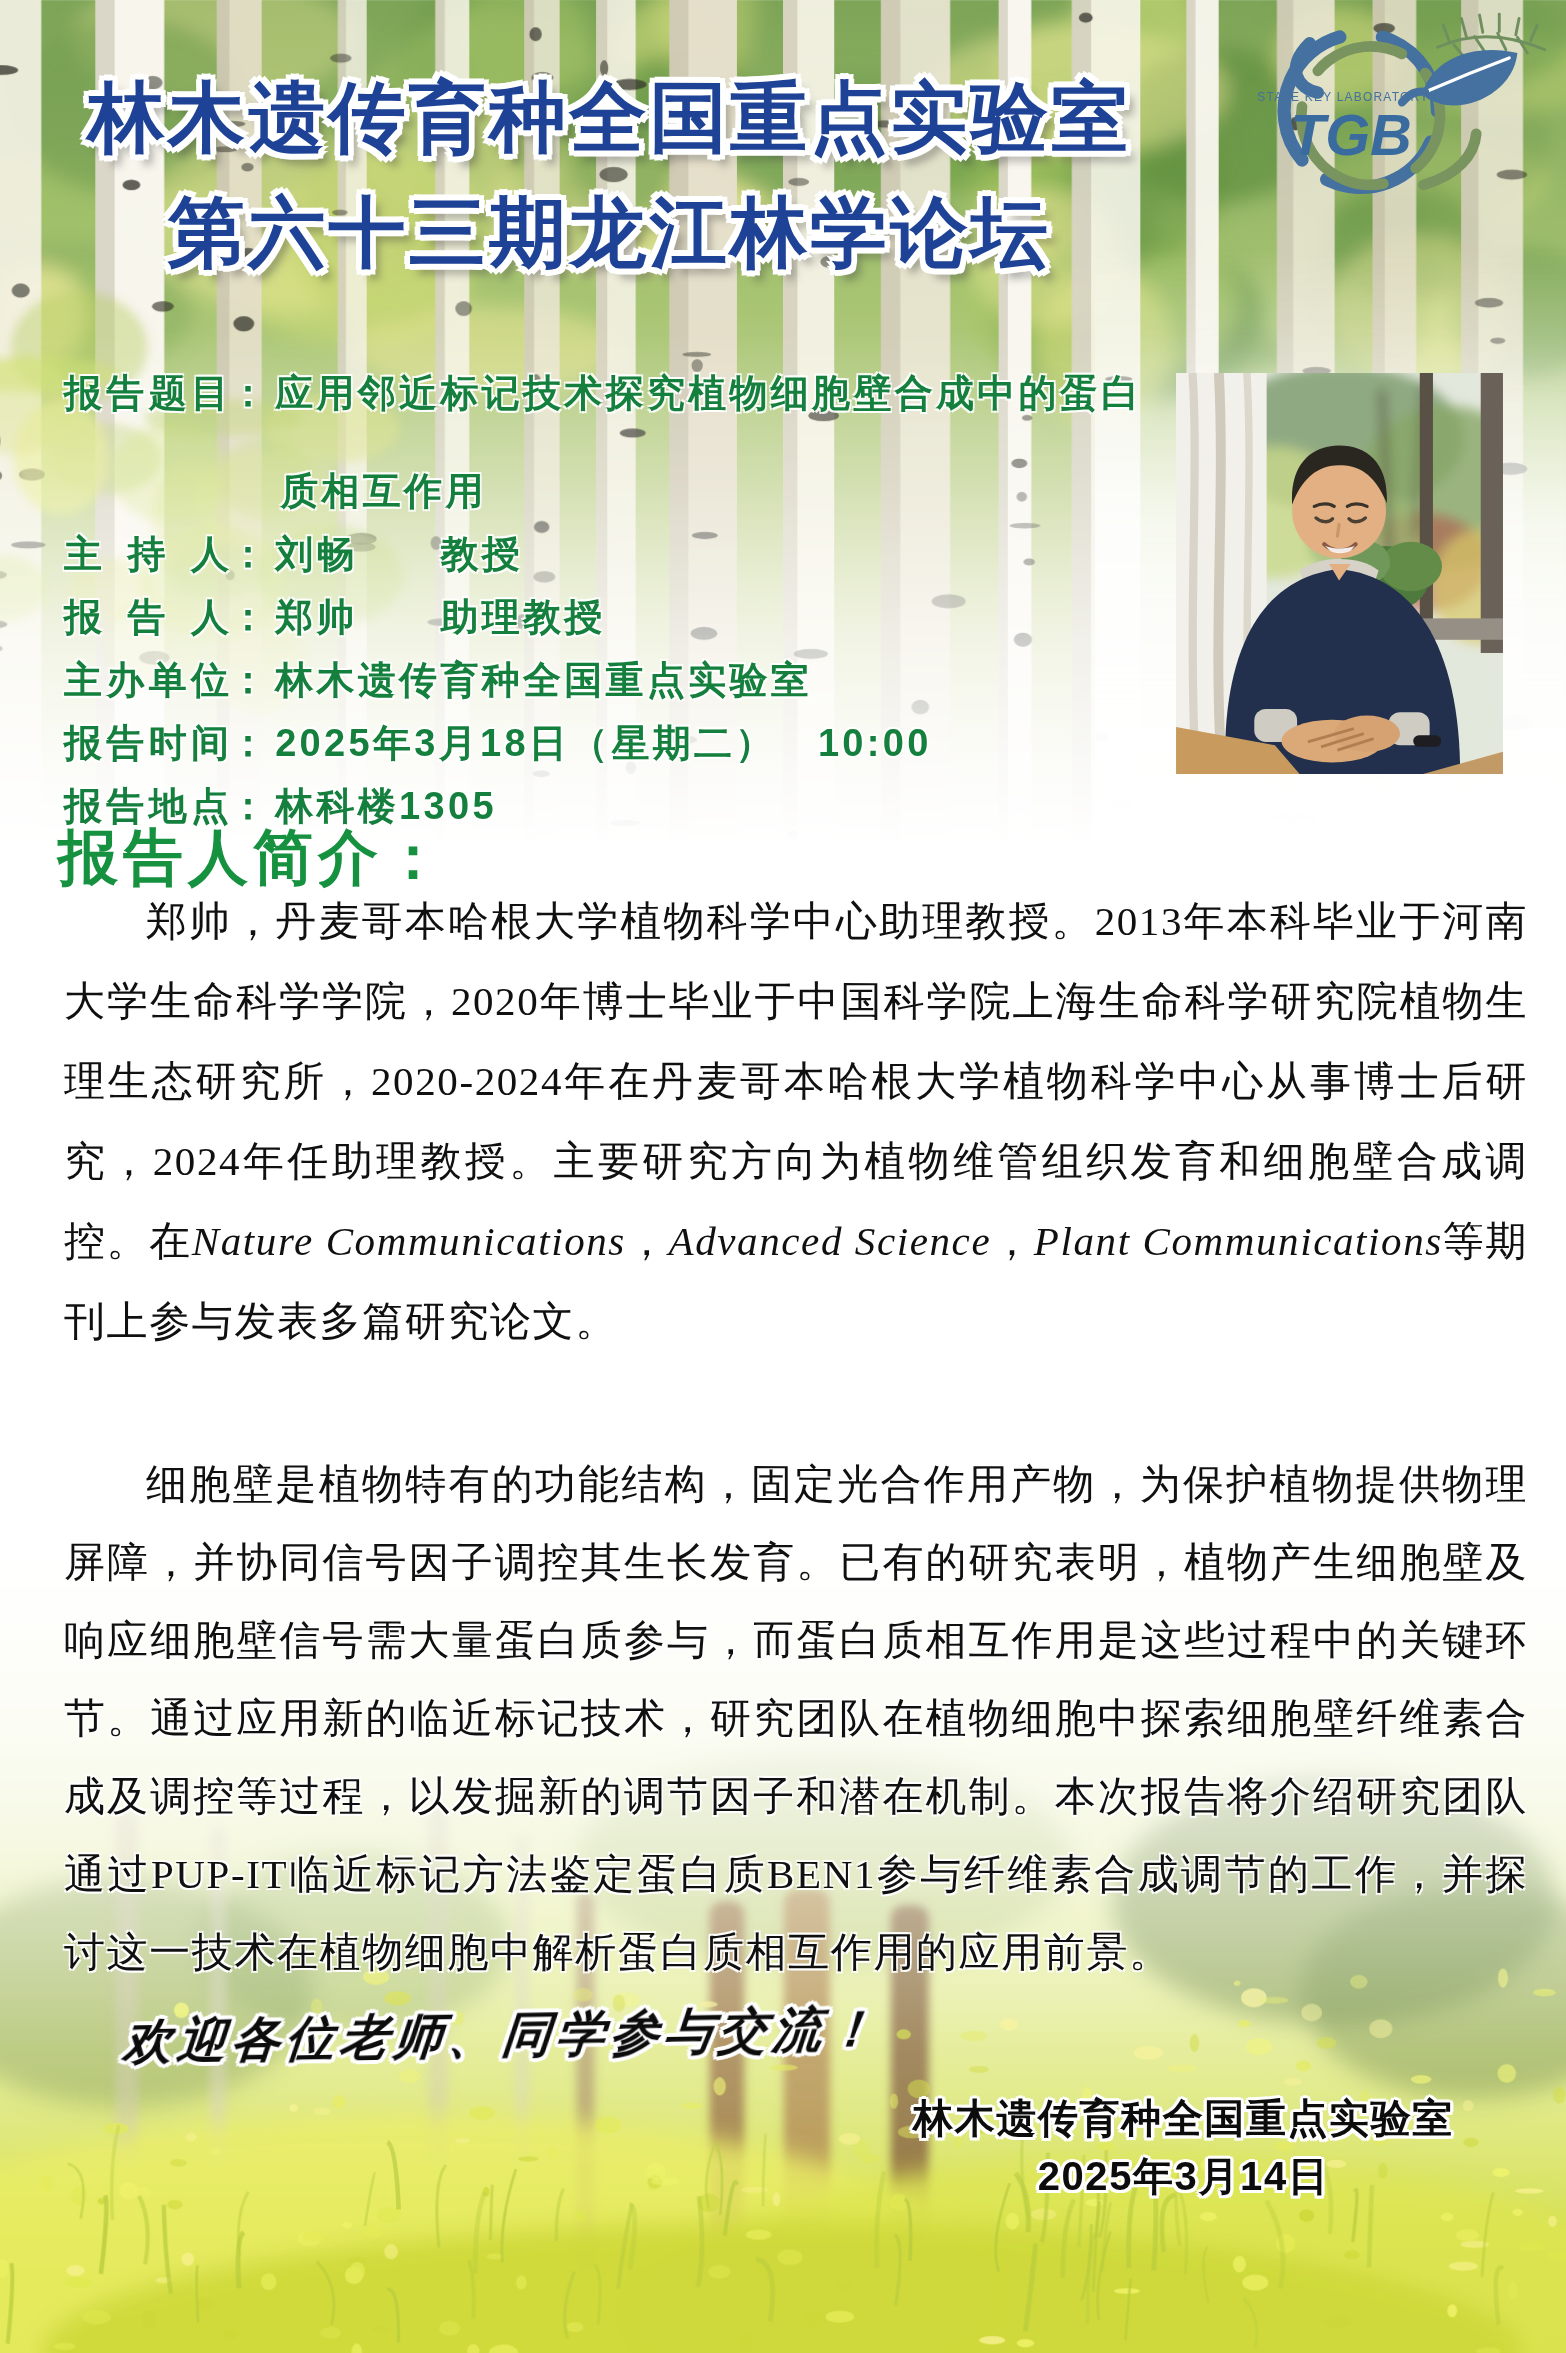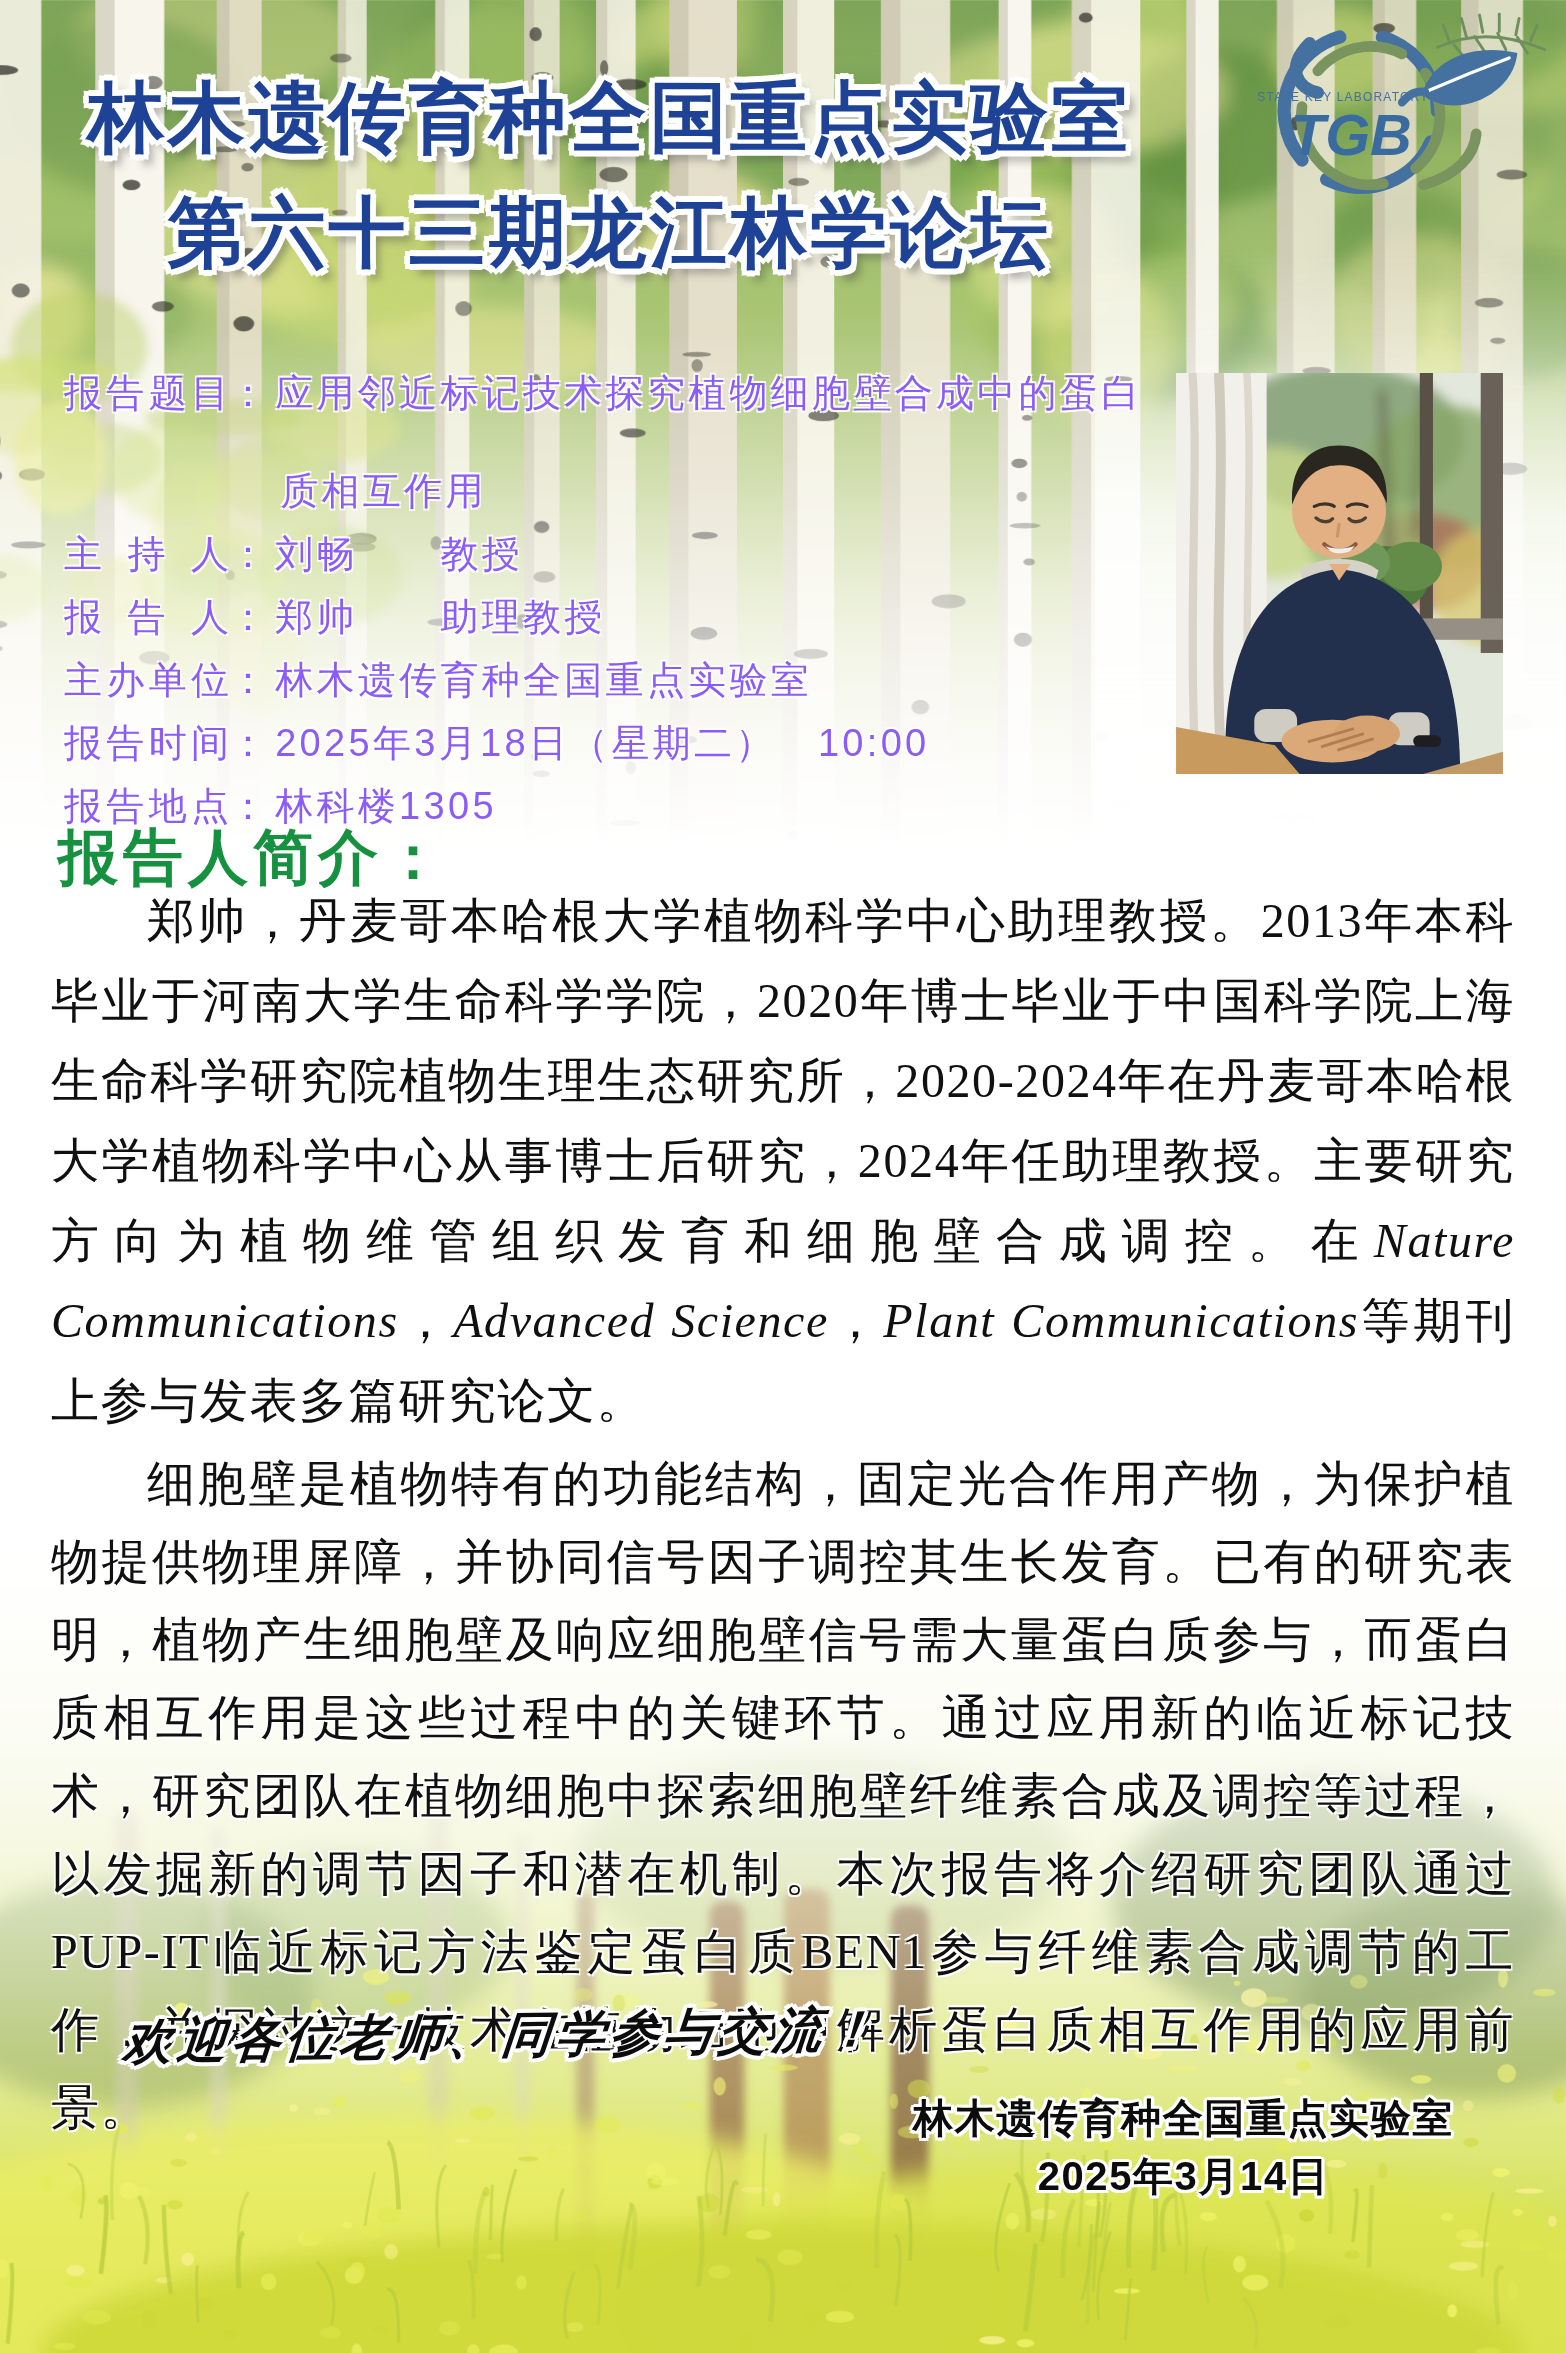--- a/index.html
+++ b/index.html
@@ -34,42 +34,42 @@
   }
   .title-line.second{margin-top:38px;}
   
   .logo{position:absolute;left:1186px;top:10px;width:371px;height:194px;}
   
   .photo{position:absolute;left:1176px;top:373px;width:327px;height:401px;overflow:hidden;}
   
   .info-block{position:absolute;left:64px;top:369px;width:1449px;}
   .info-row{
     position:relative;height:63px;white-space:nowrap;
-    font-weight:normal;font-size:38px;line-height:49px;color:#8b5cf6;
+    font-weight:bold;font-size:38px;line-height:49px;color:#15803d;
     text-shadow:-1.6px -1.6px 0 rgba(255,255,255,.85),1.6px -1.6px 0 rgba(255,255,255,.85),
                 -1.6px 1.6px 0 rgba(255,255,255,.85),1.6px 1.6px 0 rgba(255,255,255,.85);
   }
   .info-row .lbl{display:inline-block;width:165px;text-align:justify;text-align-last:justify;vertical-align:top;}
   .info-row .colon{display:inline-block;vertical-align:top;}
   .info-row .val{margin-left:8.2px;letter-spacing:3.3px;vertical-align:top;}
   .info-row.no-label{padding-left:208px;margin-top:35px;}
   
   .section-header{
     position:absolute;left:58px;
     font-weight:bold;font-size:60px;color:#16913f;letter-spacing:5px;
     text-shadow:-1.6px -1.6px 0 rgba(255,255,255,.8),1.6px -1.6px 0 rgba(255,255,255,.8),
                 -1.6px 1.6px 0 rgba(255,255,255,.8),1.6px 1.6px 0 rgba(255,255,255,.8);
   }
   .hdr-bio{top:818px;}
   .hdr-content{top:1367px;}
   
   .body-par{
-    position:absolute;left:51px;width:1464px;
+    position:absolute;left:64px;width:1464px;
     font-family:"Liberation Serif","DejaVu Serif",serif;
-    font-size:48px;line-height:80px;letter-spacing:1.6px;
+    font-size:41px;line-height:80px;letter-spacing:1.6px;
     color:#101010;text-align:justify;text-indent:2em;
     text-shadow:-1.6px -1.6px 0 rgba(255,255,255,.9),1.6px -1.6px 0 rgba(255,255,255,.9),
                 -1.6px 1.6px 0 rgba(255,255,255,.9),1.6px 1.6px 0 rgba(255,255,255,.9);
   }
   .par-bio{top:881px;}
   .par-content{top:1445px;line-height:78px;}
   .body-par .latin{font-style:italic;}
   
   .welcome{
     position:absolute;left:124px;top:2003px;

